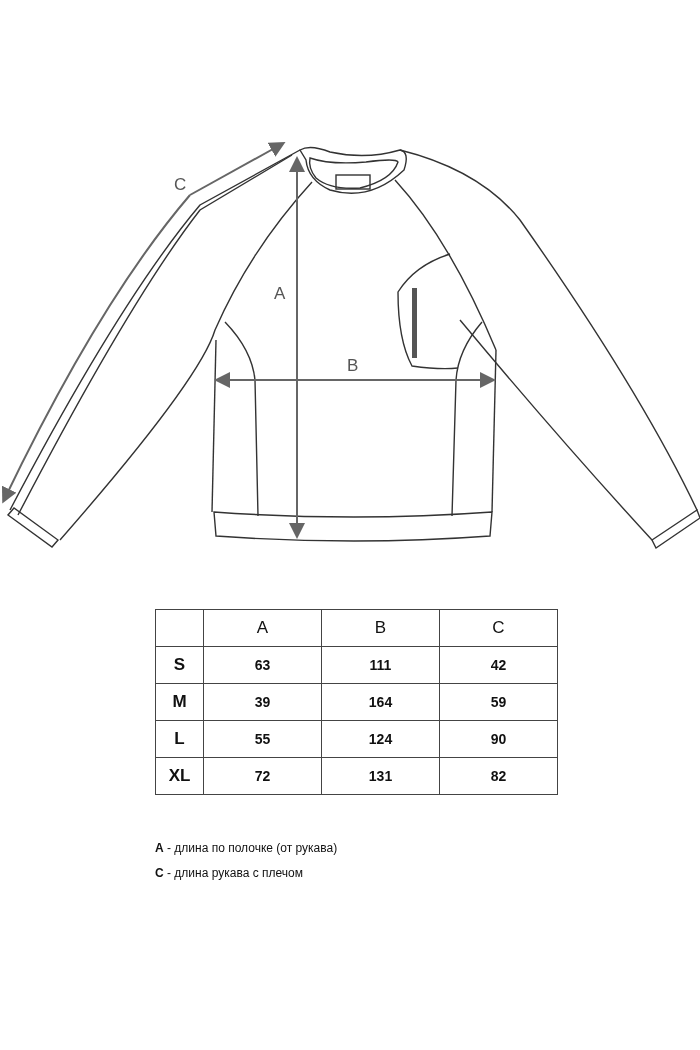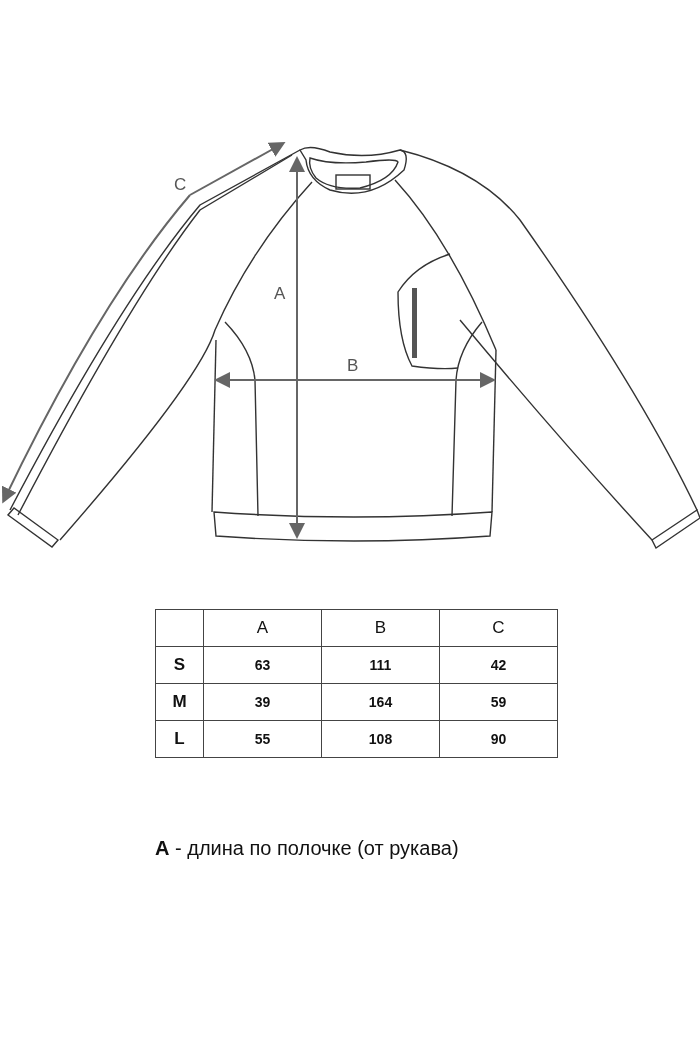--- a/index.html
+++ b/index.html
@@ -8,21 +8,21 @@
   .drawing { position: absolute; left: 0; top: 0; width: 700px; height: 600px; }
   .dim-label { font-family: "Liberation Sans", sans-serif; font-size: 17px; fill: #555; }
   .size-table { position: absolute; left: 155px; top: 609px; border-collapse: collapse;
                 font-size: 17px; }
   .size-table td { border: 1.5px solid #444; text-align: center; vertical-align: middle;
                    height: 36px; padding: 0; }
   .size-table td.corner { width: 47px; }
   .size-table td.col { width: 117px; }
   .size-table td.rowhead { font-weight: bold; }
   .size-table td.num { font-weight: bold; font-size: 14px; }
-  .legend { position: absolute; left: 155px; top: 836px; font-size: 20px; line-height: 25px; }
+  .legend { position: absolute; left: 155px; top: 836px; font-size: 12px; line-height: 25px; }
   .legend-row b { font-weight: bold; }
 </style>
 </head>
 <body>
 
 <svg class="drawing" viewBox="0 0 700 600" xmlns="http://www.w3.org/2000/svg">
   <defs>
     <marker id="arr" markerWidth="8" markerHeight="8" refX="6" refY="4" orient="auto">
       <path d="M0,0 L8,4 L0,8 Z" fill="#666"></path>
     </marker>
@@ -91,23 +91,32 @@
   </tr>
   <tr>
     <td class="rowhead">M</td>
     <td class="num">39</td>
     <td class="num">164</td>
     <td class="num">59</td>
   </tr>
   <tr>
     <td class="rowhead">L</td>
     <td class="num">55</td>
-    <td class="num">108</td>
+    <td class="num">124</td>
     <td class="num">90</td>
+  </tr>
+  <tr>
+    <td class="rowhead">XL</td>
+    <td class="num">72</td>
+    <td class="num">131</td>
+    <td class="num">82</td>
   </tr>
 </tbody>
   </table>
 
 <div class="legend">
   <div class="legend-row">
     <b>A</b><span> - длина по полочке (от рукава)</span>
   </div>
+  <div class="legend-row">
+    <b>C</b><span> - длина рукава с плечом</span>
+  </div>
 </div>
 
 </body></html>

